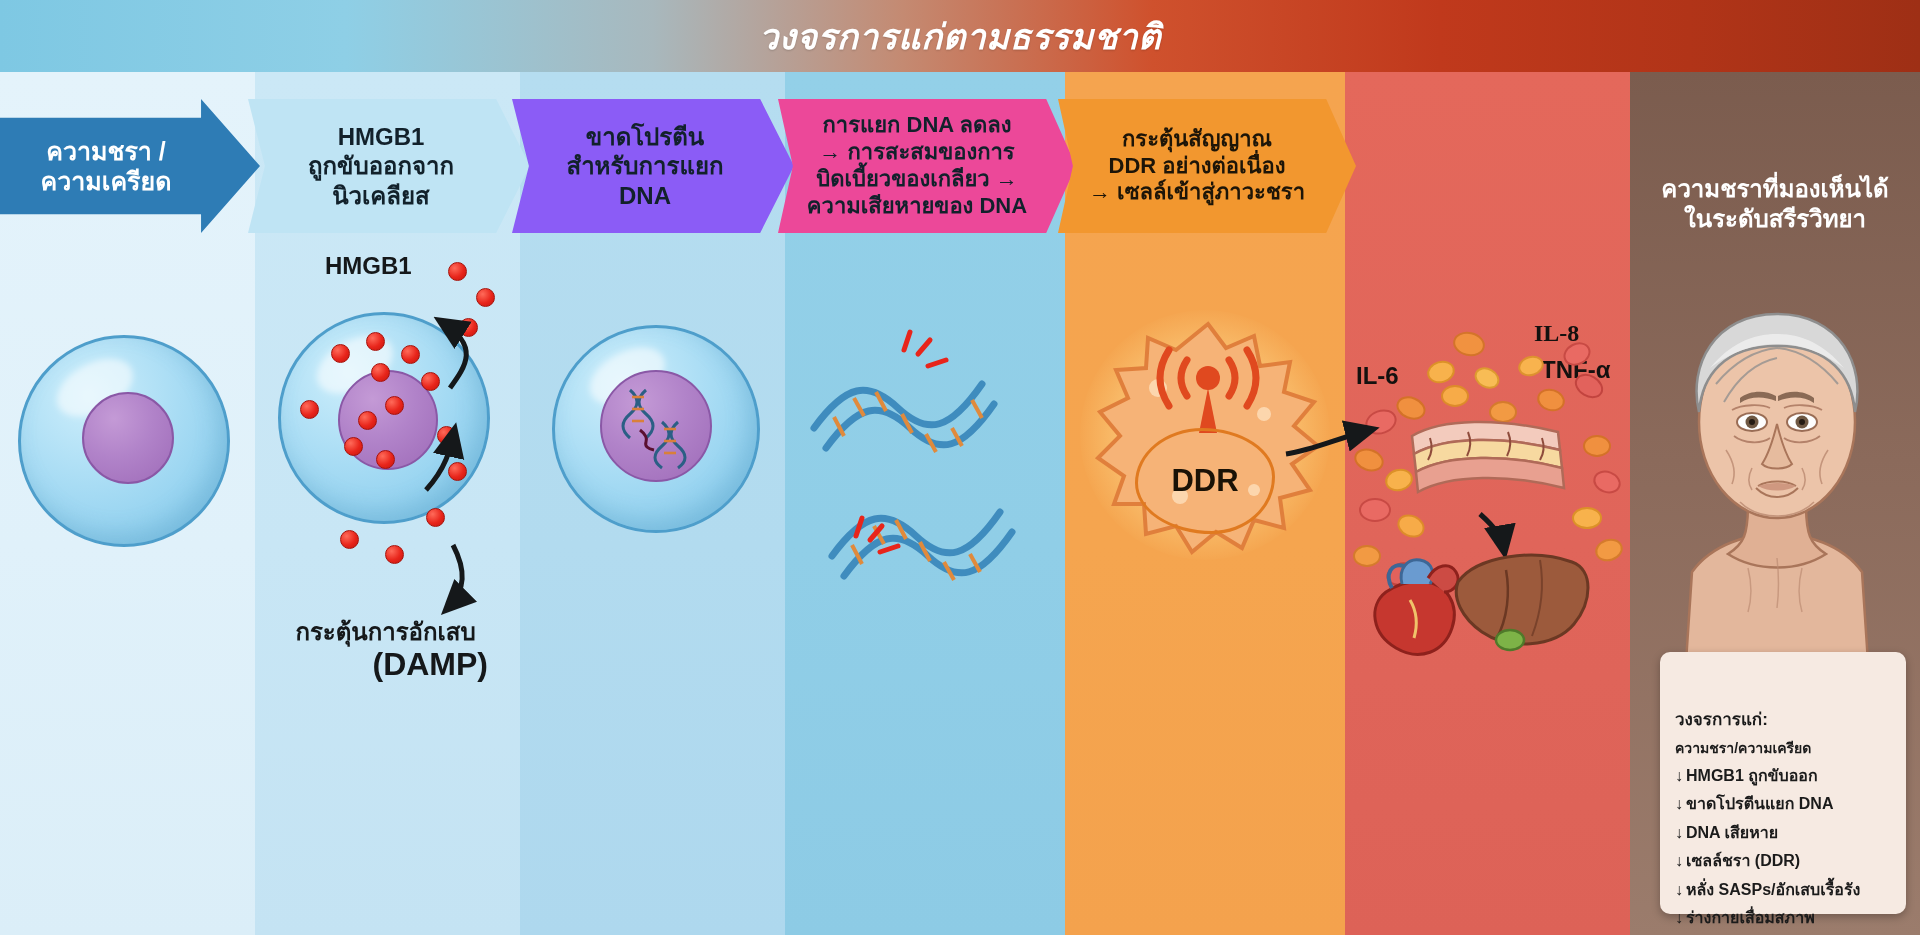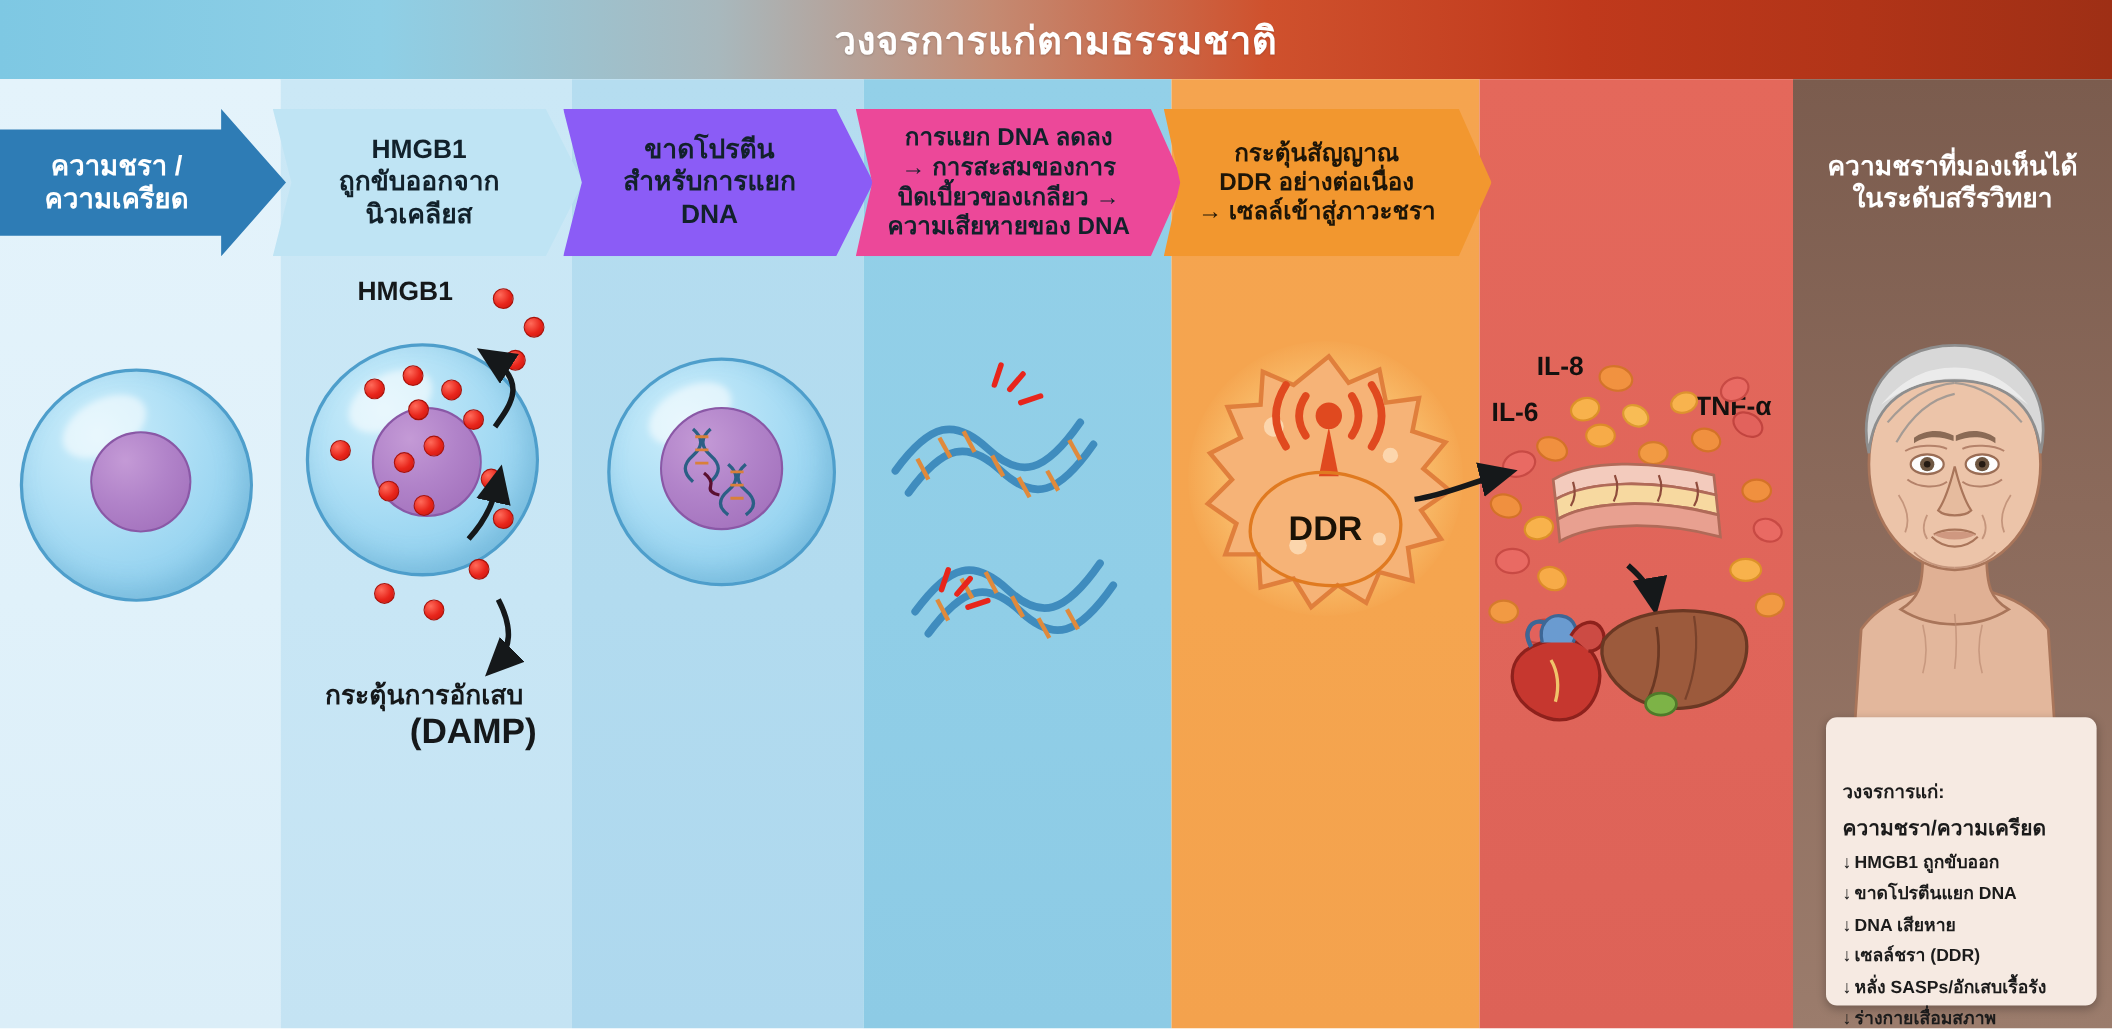--- a/index.html
+++ b/index.html
@@ -10,21 +10,21 @@
     overflow: hidden; background: #fff;
   }
   #stage { position: relative; width: 1920px; height: 935px; overflow: hidden; }
 
   
   .header-band {
     position: absolute; left: 0; top: 0; width: 1920px; height: 72px;
     background: linear-gradient(90deg,
         #7ec8e3 0%, #8ecfe6 18%, #a8b8bd 34%, #c48a72 47%,
         #cf512d 60%, #c0391c 75%, #b13418 88%, #9e2f15 100%);
-    display: flex; align-items: center; justify-content: center;
+    display: flex; align-items: center; justify-content: center; font-style: italic;
   }
   .header-title {
     color: #ffffff; font-size: 35px; font-weight: 700;
     letter-spacing: .5px; text-shadow: 0 1px 2px rgba(0,0,0,.18);
   }
 
   
   .col { position: absolute; top: 72px; height: 863px; overflow: hidden; }
   .c1 { left: 0;    width: 255px; background: linear-gradient(180deg,#e4f3fb 0%,#e0f1fa 55%,#dbeef8 100%); }
   .c2 { left: 255px;width: 265px; background: linear-gradient(180deg,#cbe8f6 0%,#c8e6f5 55%,#c4e3f3 100%); }
@@ -67,21 +67,21 @@
         clip-path: polygon(0 0, 90% 0, 100% 50%, 90% 100%, 0 100%, 5% 50%);
         color: #1d1508; font-size: 22px; }
   .a5 .txt { transform: translateX(-8px); }
 
   .a6 { left: 1338px; width: 300px; background: #d9453a;
         clip-path: polygon(0 0, 90% 0, 100% 50%, 90% 100%, 0 100%, 5% 50%);
         color: #ffffff; font-size: 22px; }
   .a6 .txt { transform: translateX(-8px); }
 
   .a7 { left: 1634px; width: 286px; background: transparent;
-        color: #ffffff; font-size: 24px; }
+        color: #ffffff; font-size: 24px; align-items: flex-end; }
 
   
   .lbl { position: absolute; font-weight: 700; color: #15181a; }
 
   
   .cell-outer {
     position: absolute; border-radius: 50%;
     background: radial-gradient(circle at 33% 28%, #cdeefb 0%, #a8dcf4 45%, #7cc6ea 100%);
     border: 3px solid #4e9ecb;
     box-shadow: inset -8px -10px 22px rgba(70,140,180,.28);
@@ -117,21 +117,21 @@
 
   
   .legend {
     position: absolute; left: 1660px; top: 652px; width: 246px; height: 262px;
     background: #f6eae2; border-radius: 10px;
     box-shadow: 0 3px 9px rgba(0,0,0,.28);
     padding: 13px 13px 10px 15px;
     color: #1b1b1b;
   }
   .legend h4 { font-size: 17px; font-weight: 700; margin-bottom: 5px; margin-top: 40px; }
-  .legend .l-top { font-size: 19px; font-weight: 700; margin-bottom: 3px; }
+  .legend .l-top { font-size: 14px; font-weight: 700; margin-bottom: 3px; }
   .legend li {
     list-style: none; font-size: 16px; font-weight: 700;
     margin: 3.5px 0; white-space: nowrap;
   }
   .legend li .ar { font-weight: 400; margin-right: 3px; }
 
   
   .face-wrap { position: absolute; left: 1652px; top: 272px; width: 250px; height: 390px; }
 
   .cyt-label { position: absolute; font-size: 24px; font-weight: 700; color: #14110f; }
@@ -320,21 +320,21 @@
       <path d="M96,22 q12,18 0,36"></path>
       <path d="M114,12 q18,28 0,56"></path>
     </g>
   </svg>
 
   <div class="ddr-nuc" style="left:1135px; top:428px; width:140px; height:106px;">
     <span class="ddr-label">DDR</span>
   </div>
 
   <div class="cyt-label" style="left:1356px; top:362px;">IL-6</div>
-  <div class="cyt-label" style="left:1397px; top:320px;">IL-8</div>
+  <div class="cyt-label" style="left:1534px; top:320px;font-family:Liberation Serif, serif;">IL-8</div>
   <div class="cyt-label" style="left:1541px; top:356px;">TNF-α</div>
 
   <svg width="290" height="330" style="position:absolute; left:1345px; top:330px;">
     <g>
       <ellipse cx="36" cy="92" rx="15" ry="11" fill="#e96a63" stroke="#c84a44" stroke-width="2" transform="rotate(-20 36 92)"></ellipse>
       <ellipse cx="66" cy="78" rx="14" ry="10" fill="#f0903f" stroke="#d47228" stroke-width="2" transform="rotate(22 66 78)"></ellipse>
       <ellipse cx="96" cy="42" rx="13" ry="10" fill="#f8b24c" stroke="#dc9128" stroke-width="2" transform="rotate(-16 96 42)"></ellipse>
       <ellipse cx="124" cy="14" rx="15" ry="11" fill="#f19240" stroke="#d4742a" stroke-width="2" transform="rotate(12 124 14)"></ellipse>
       <ellipse cx="110" cy="66" rx="13" ry="10" fill="#f7ab48" stroke="#dd8b2a" stroke-width="2"></ellipse>
       <ellipse cx="142" cy="48" rx="12" ry="9" fill="#f8bc55" stroke="#dd9a30" stroke-width="2" transform="rotate(28 142 48)"></ellipse>

